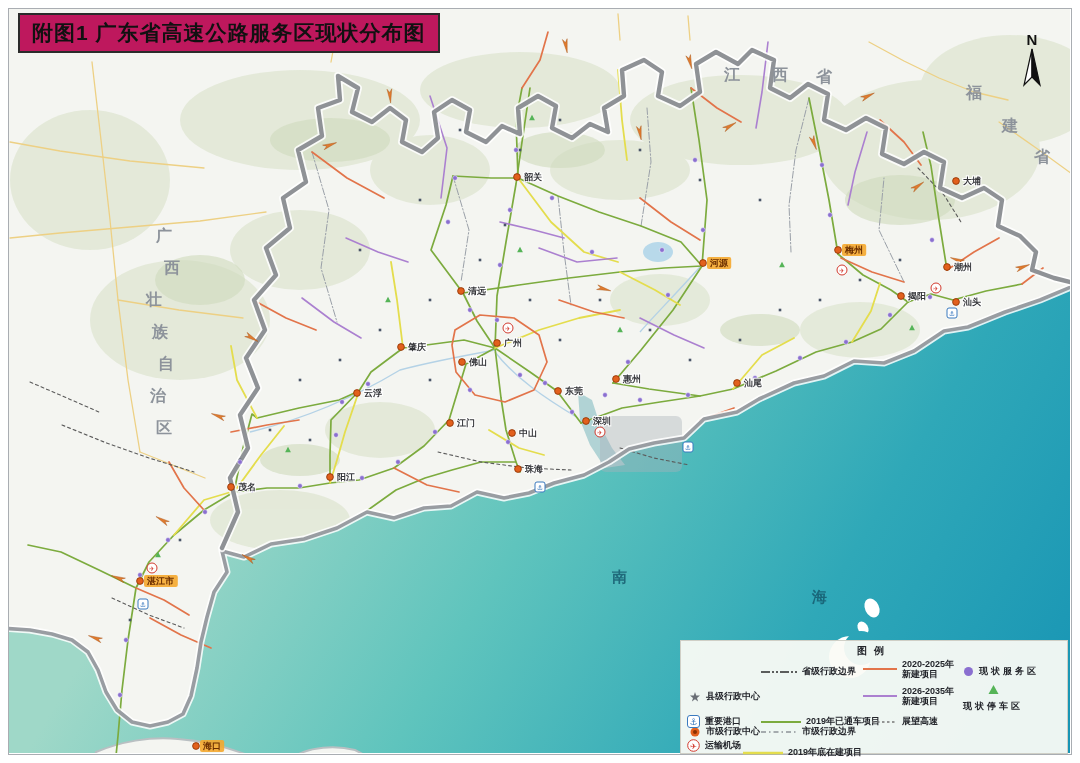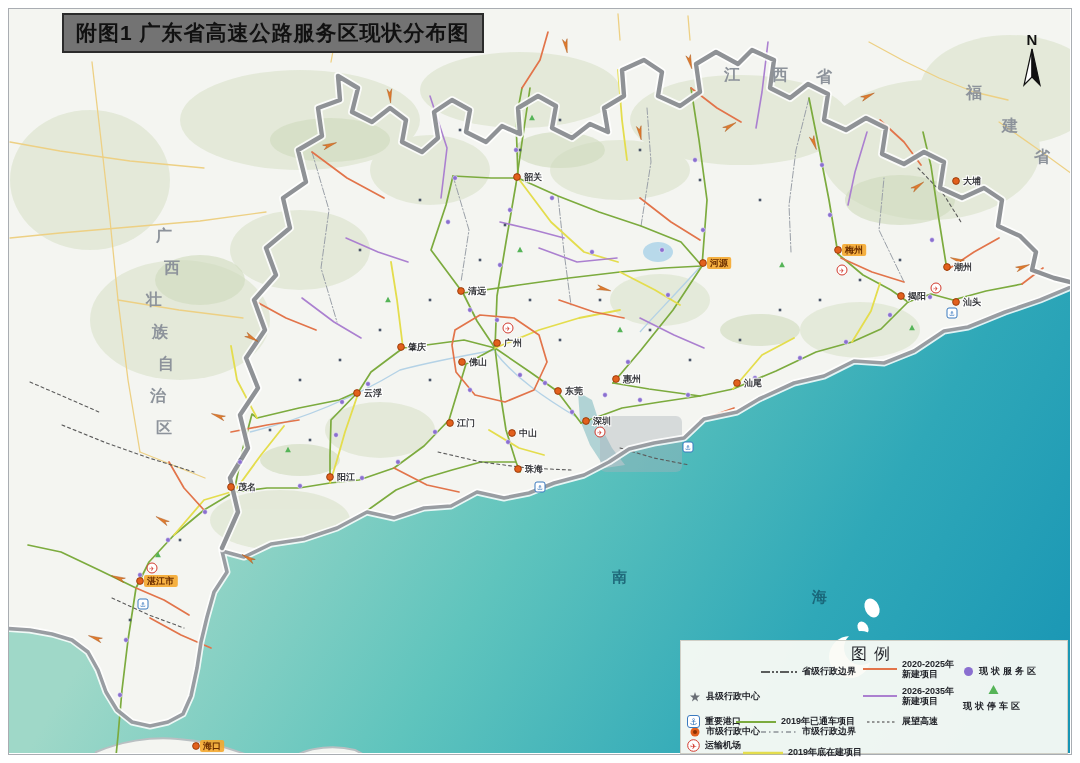--- a/index.html
+++ b/index.html
@@ -1,29 +1,29 @@
 <!DOCTYPE html>
 <html><head>
 <meta charset="utf-8">
 <style>
   html,body{margin:0;padding:0;background:#fff;}
   #app{position:relative;width:1080px;height:763px;background:#fff;overflow:hidden;
        font-family:"Liberation Sans","DejaVu Sans",sans-serif;}
   #frame{position:absolute;left:8px;top:8px;width:1062px;height:745px;border:1px solid #a9adb2;pointer-events:none;z-index:40;}
   #map-svg{position:absolute;left:0;top:0;z-index:1;}
   
-  #title-box{position:absolute;left:18px;top:13px;z-index:50;background:#737373;border:2px solid #2b2b2b;
-             padding:4px 12px;font-size:21px;font-weight:bold;color:#111;letter-spacing:1px;margin-left:44px;}
+  #title-box{position:absolute;left:18px;top:13px;z-index:50;background:#be185d;border:2px solid #2b2b2b;
+             padding:4px 12px;font-size:21px;font-weight:bold;color:#111;letter-spacing:1px;}
   
   #north{position:absolute;left:1014px;top:32px;z-index:50;text-align:center;width:36px;}
   #north .n{font-size:15px;font-weight:bold;color:#111;line-height:1;}
   
   #legend{position:absolute;left:680px;top:640px;width:388px;height:114px;z-index:50;
           background:rgba(251,251,245,.94);border:1px solid #cfcfc6;box-sizing:border-box;color:#23252b;}
-  #legend .lg-title{position:absolute;left:0;right:0;top:3px;text-align:center;font-size:16px;font-weight:normal;letter-spacing:7px;}
+  #legend .lg-title{position:absolute;left:0;right:0;top:3px;text-align:center;font-size:10px;font-weight:bold;letter-spacing:7px;}
   .li{position:absolute;display:flex;align-items:center;gap:5px;font-size:9px;font-weight:bold;white-space:nowrap;}
   .li .two{white-space:pre-line;line-height:1.15;}
   .sym{flex:0 0 auto;display:block;}
   
   .rd{fill:none;stroke-linecap:round;stroke-linejoin:round;}
   .g{stroke:#7cab3e;stroke-width:1.7;}
   .y{stroke:#e4dd4d;stroke-width:1.8;}
   .o{stroke:#e2744a;stroke-width:1.7;}
   .p{stroke:#ab80d0;stroke-width:1.6;}
   .d{stroke:#5a5a5a;stroke-width:1.1;stroke-dasharray:3 3;}
@@ -446,21 +446,21 @@
       <line x1="0" y1="3" x2="36" y2="3" stroke="#2b2b2b" stroke-width="1.6" stroke-dasharray="9 2 2 2 2 2"></line>
         </svg>
     <span>省级行政边界</span>
   </div>
   <div class="li" style="left:80px;top:49px;margin-top:35px;">
     <svg class="sym" width="36" height="6">
       <line x1="0" y1="3" x2="36" y2="3" stroke="#8d9298" stroke-width="1.4" stroke-dasharray="5 3 1.5 3"></line>
         </svg>
     <span>市级行政边界</span>
   </div>
-  <div class="li" style="left:55px;top:74px;">
+  <div class="li" style="left:80px;top:74px;">
     <svg class="sym" width="40" height="6">
       <line x1="0" y1="3" x2="40" y2="3" stroke="#7cab3e" stroke-width="2"></line>
         </svg>
     <span>2019年已通车项目</span>
   </div>
   <div class="li" style="left:62px;top:105px;">
     <svg class="sym" width="40" height="6">
       <line x1="0" y1="3" x2="40" y2="3" stroke="#e4dd4d" stroke-width="2.4"></line>
         </svg>
     <span>2019年底在建项目</span>

